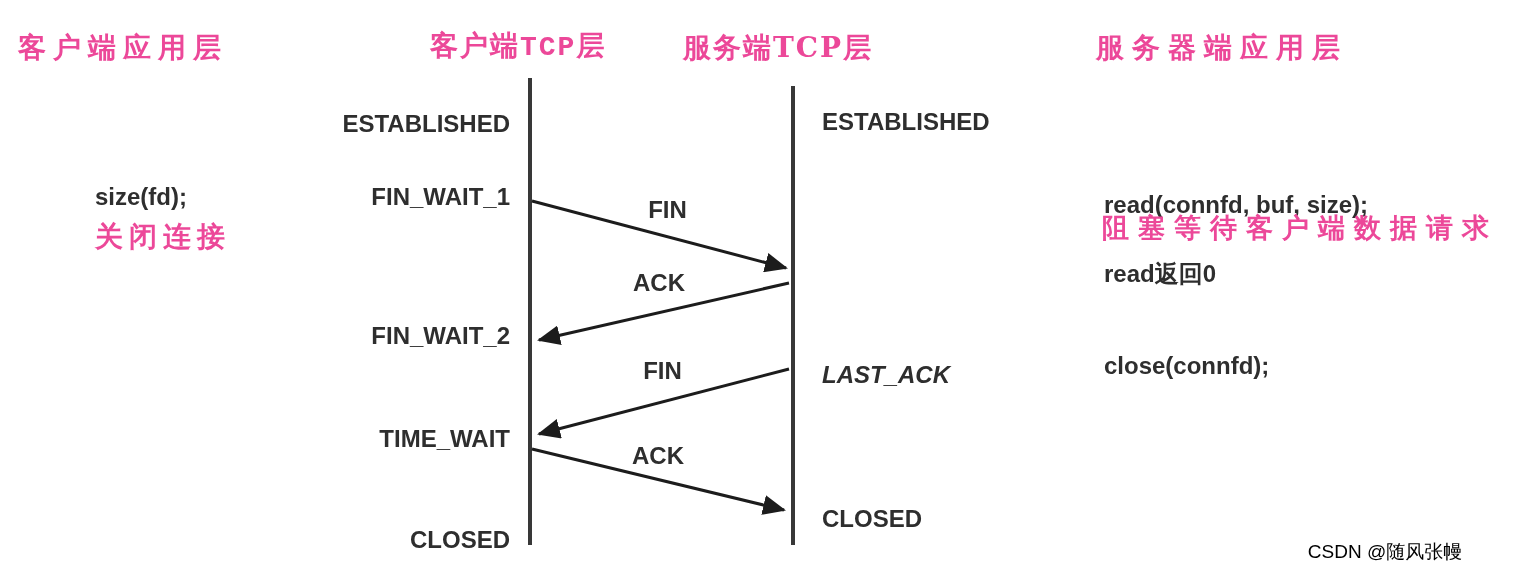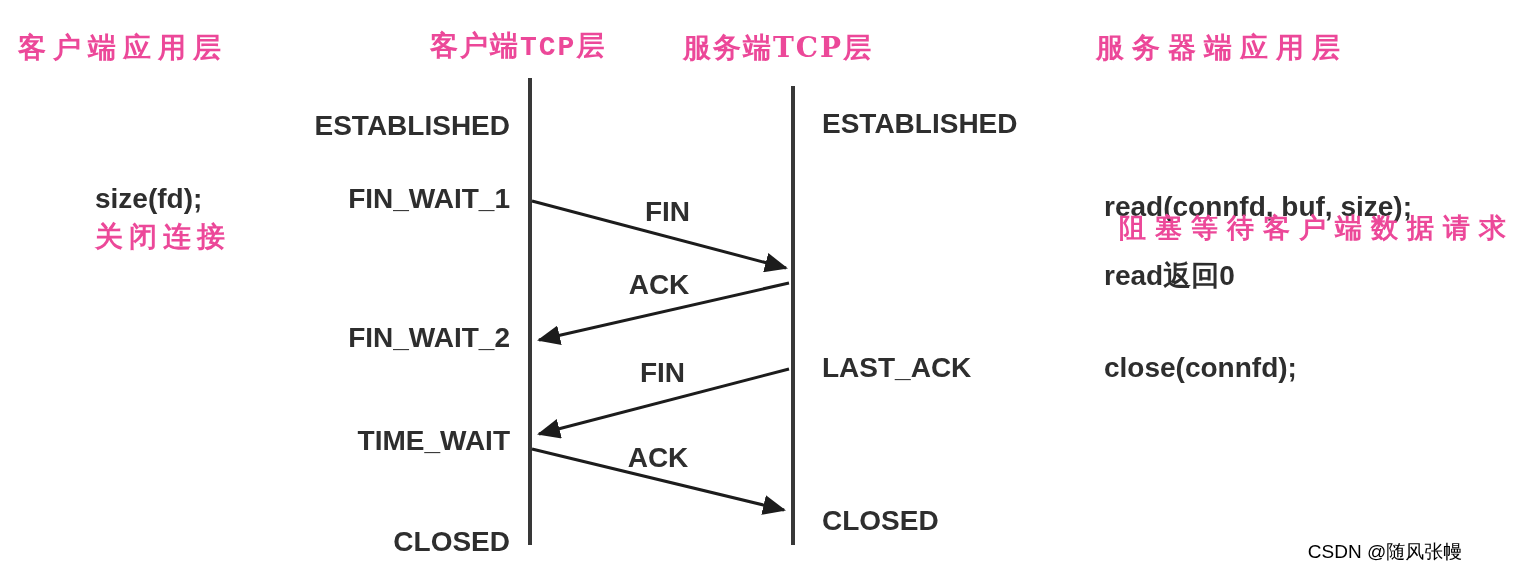--- a/index.html
+++ b/index.html
@@ -24,21 +24,21 @@
   .cjk {
     font-family: "DejaVu Serif", "Liberation Serif", serif;
     font-weight: bold;
     font-size: 28px;
   }
 
   
   .en {
     font-family: "Liberation Sans", "DejaVu Sans", sans-serif;
     font-weight: bold;
-    font-size: 28px;
+    font-size: 24px;
     color: #2e2e2e;
   }
 
   
   #hdr-client-app { left: 18px;   top: 33px; letter-spacing: 7px; }
   #hdr-client-tcp { left: 430px;  top: 33px; letter-spacing: 2px; font-family: Liberation Mono, monospace; }
   #hdr-server-tcp { left: 683px;  top: 33px; letter-spacing: 2px; }
   #hdr-server-app { left: 1096px; top: 33px; letter-spacing: 8px; }
 
   
@@ -55,30 +55,30 @@
   #c-established { top: 111px; }
   #c-finwait1    { top: 184px; }
   #c-finwait2    { top: 323px; }
   #c-timewait    { top: 426px; }
   #c-closed      { top: 527px; }
 
   
   .sstate { left: 822px; }
   #s-established { top: 109px; }
   #s-closewait   { top: 266px; }
-  #s-lastack     { top: 353px; }
+  #s-lastack     { top: 362px; font-style: italic; }
   #s-closed      { top: 506px; }
 
   
   #client-close-call { left: 95px; top: 184px; }
   #client-close-note { left: 95px; top: 222px; letter-spacing: 6px; }
 
   
   #server-read-call   { left: 1104px; top: 176px; margin-top: 16px; }
-  #server-read-note   { left: 1102px; top: 214px; font-size: 27px; letter-spacing: 9px; margin-left: 17px; }
+  #server-read-note   { left: 1102px; top: 214px; font-size: 27px; letter-spacing: 9px; }
   #server-read-return { left: 1104px; top: 261px; }
   #server-close-call  { left: 1104px; top: 353px; }
 
   
   .msg-label { text-align: center; }
   #lbl-fin1 { left: 630px; top: 197px; width: 75px; }
   #lbl-ack1 { left: 618px; top: 270px; width: 82px; }
   #lbl-fin2 { left: 625px; top: 358px; width: 75px; }
   #lbl-ack2 { left: 617px; top: 443px; width: 82px; }
 

